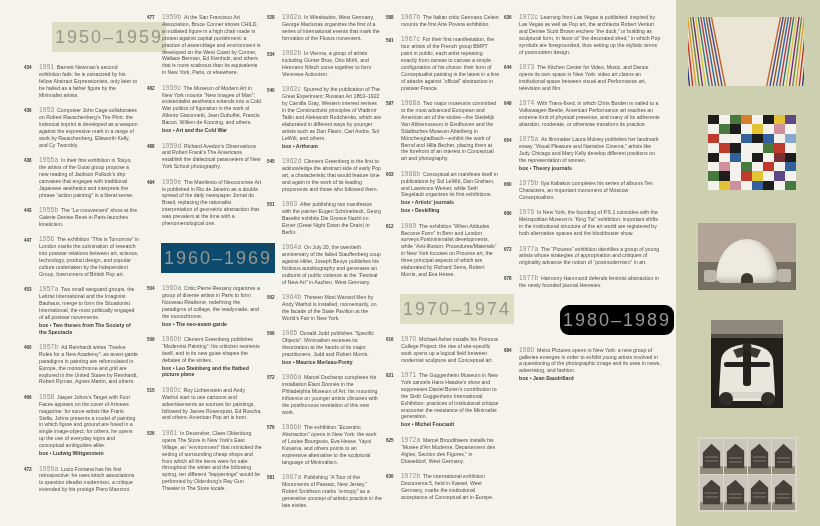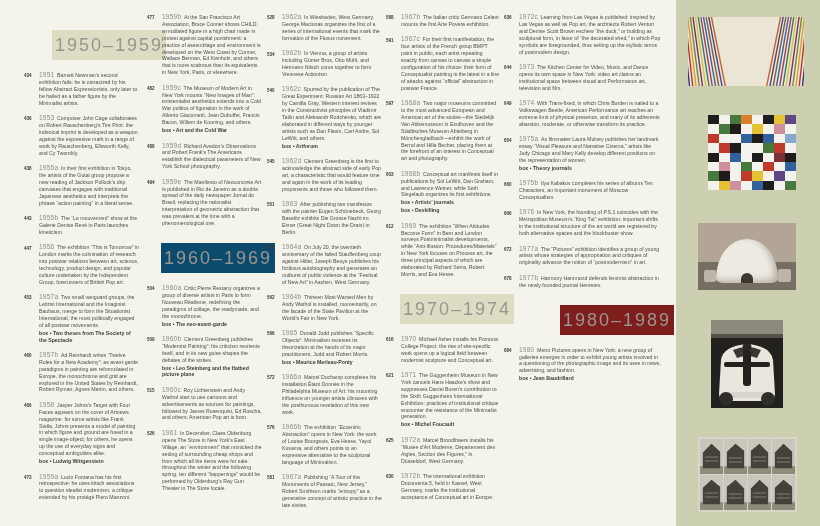--- a/index.html
+++ b/index.html
@@ -8,21 +8,21 @@
   
   .col{position:absolute;top:14px;}
   .col-1{left:24px;width:115px;}
   .col-2{left:147px;width:115px;}
   .col-3{left:267px;width:115px;}
   .col-4{left:386px;width:114px;}
   .col-5{left:504px;width:158px;}
   .banner{height:30px;line-height:30px;text-align:center;
           font-size:18px;letter-spacing:2px;color:#97978f;
           margin:16px 0 12px 14px;width:114px;}
-  .banner.first{margin-top:16px;margin-left:28px;}
+  .banner.first{margin-top:8px;margin-left:28px;}
   .col-5 .banner{margin-left:56px;}
   .entry{position:relative;padding-left:15px;margin-bottom:8.5px;
          font-size:5.2px;line-height:6.9px;color:#504f49;}
   .num{position:absolute;left:0;top:1.4px;font-size:4.6px;font-weight:bold;color:#3c3c39;}
   .yr{font-size:6.6px;color:#8d9084;letter-spacing:.2px;}
   .boxref{font-weight:bold;color:#3e3e3a;margin-top:1px;}
   
   .art-panel{position:absolute;top:0;right:0;width:144px;height:526px;}
   .art{position:absolute;margin:0;padding:0;overflow:hidden;}
   .art-louis{left:12px;top:17px;width:116px;height:69px;}
@@ -99,21 +99,21 @@
       </div>
       <div class="col col-5">
         <div class="entry"><span class="num">636</span><span class="yr">1972c</span> <span class="txt">Learning from Las Vegas is published: inspired by Las Vegas as well as Pop art, the architects Robert Venturi and Denise Scott Brown eschew “the duck,” or building as sculptural form, in favor of “the decorated shed,” in which Pop symbols are foregrounded, thus setting up the stylistic terms of postmodern design.</span></div>
         <div class="entry"><span class="num">644</span><span class="yr">1973</span> <span class="txt">The Kitchen Center for Video, Music, and Dance opens its own space in New York: video art claims an institutional space between visual and Performance art, television and film.</span></div>
         <div class="entry"><span class="num">649</span><span class="yr">1974</span> <span class="txt">With Trans-fixed, in which Chris Burden is nailed to a Volkswagen Beetle, American Performance art reaches an extreme limit of physical presence, and many of its adherents abandon, moderate, or otherwise transform its practice.</span></div>
         <div class="entry"><span class="num">654</span><span class="yr">1975a</span> <span class="txt">As filmmaker Laura Mulvey publishes her landmark essay “Visual Pleasure and Narrative Cinema,” artists like Judy Chicago and Mary Kelly develop different positions on the representation of women.</span><div class="boxref">box • Theory journals</div></div>
         <div class="entry"><span class="num">660</span><span class="yr">1975b</span> <span class="txt">Ilya Kabakov completes his series of albums Ten Characters, an important monument of Moscow Conceptualism.</span></div>
         <div class="entry"><span class="num">666</span><span class="yr">1976</span> <span class="txt">In New York, the founding of P.S.1 coincides with the Metropolitan Museum’s “King Tut” exhibition: important shifts in the institutional structure of the art world are registered by both alternative spaces and the blockbuster show.</span></div>
         <div class="entry"><span class="num">672</span><span class="yr">1977a</span> <span class="txt">The “Pictures” exhibition identifies a group of young artists whose strategies of appropriation and critiques of originality advance the notion of “postmodernism” in art.</span></div>
         <div class="entry"><span class="num">678</span><span class="yr">1977b</span> <span class="txt">Harmony Hammond defends feminist abstraction in the newly founded journal Heresies.</span></div>
-        <div class="banner" style="background: #7f1d1d;">1980–1989</div>
+        <div class="banner" style="background: #000000; border-radius: 9px;">1980–1989</div>
         <div class="entry"><span class="num">684</span><span class="yr">1980</span> <span class="txt">Metro Pictures opens in New York: a new group of galleries emerges in order to exhibit young artists involved in a questioning of the photographic image and its uses in news, advertising, and fashion.</span><div class="boxref">box • Jean Baudrillard</div></div>
       </div>
     </div>
 
   <aside class="art-panel" id="art-panel" style="background: rgb(204, 208, 176);">
     <figure class="art art-louis">
       <svg id="louis-svg" width="116" height="69" viewBox="0 0 116 69" xmlns="http://www.w3.org/2000/svg">
           <rect width="116" height="69" fill="#ebe5d6"></rect>
           <line x1="-6" y1="-4" x2="2" y2="74" stroke="#2b3a7c" stroke-width="1.4"></line>
           <line x1="122" y1="-4" x2="114" y2="74" stroke="#2b3a7c" stroke-width="1.4"></line>

